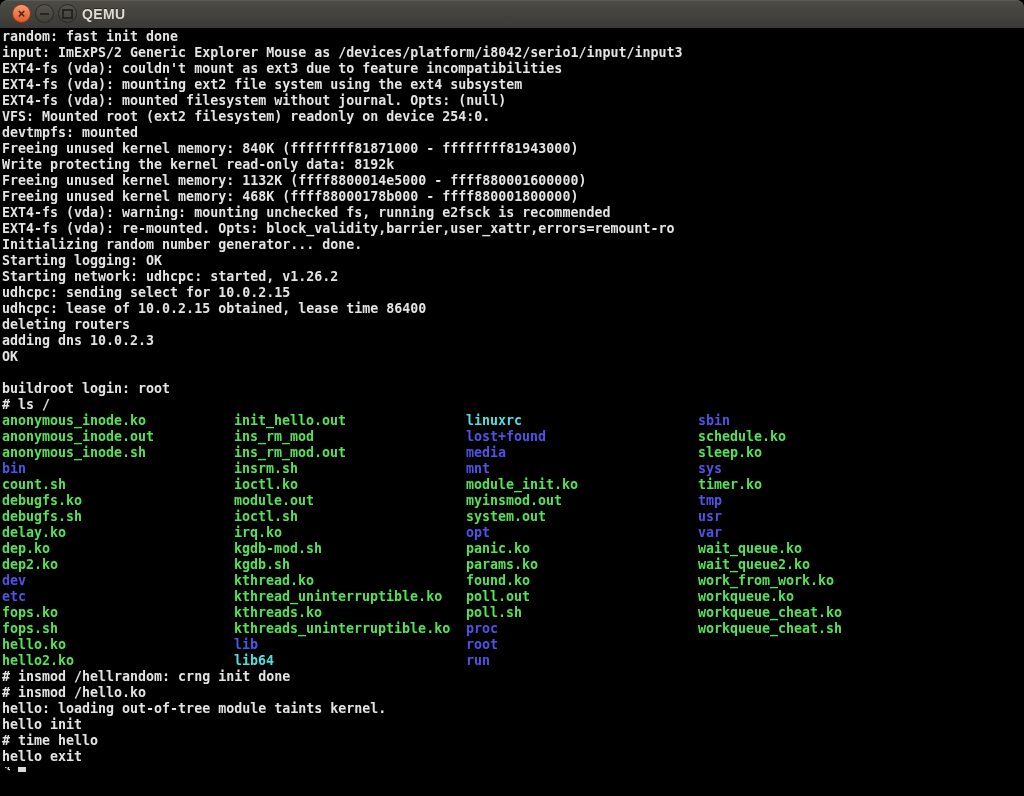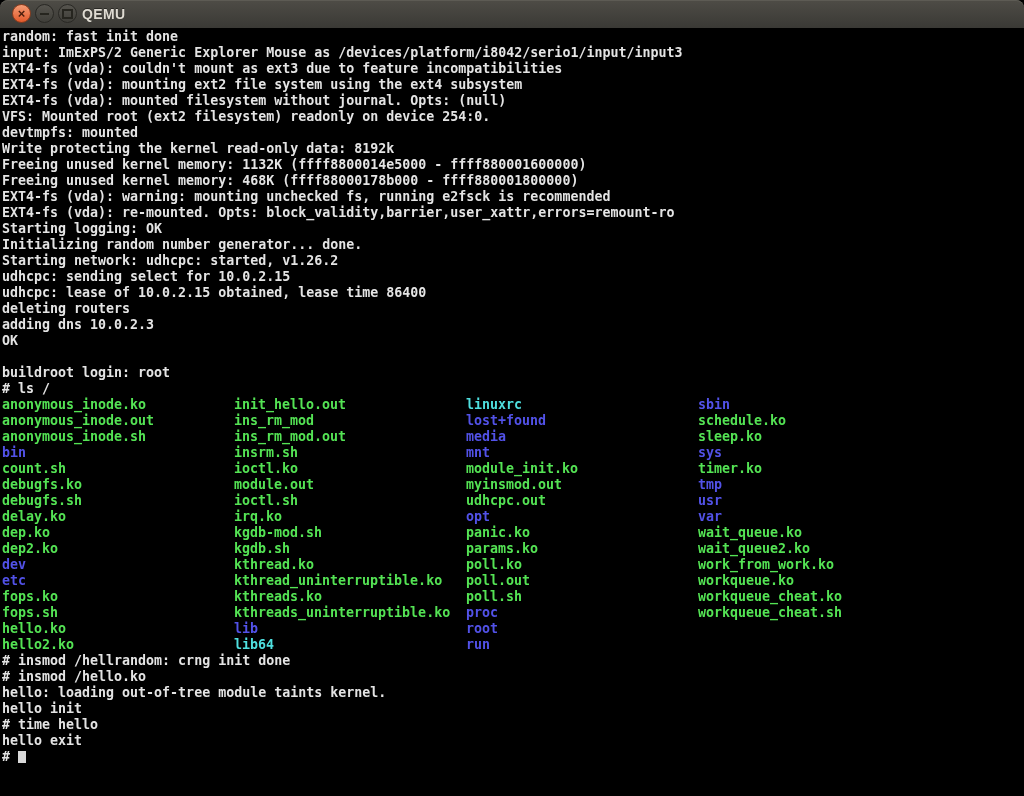--- a/index.html
+++ b/index.html
@@ -50,47 +50,48 @@
     <div class="tb-title">QEMU</div>
   </div>
   <div class="terminal">
       <div class="tline">random: fast init done</div>
       <div class="tline">input: ImExPS/2 Generic Explorer Mouse as /devices/platform/i8042/serio1/input/input3</div>
       <div class="tline">EXT4-fs (vda): couldn't mount as ext3 due to feature incompatibilities</div>
       <div class="tline">EXT4-fs (vda): mounting ext2 file system using the ext4 subsystem</div>
       <div class="tline">EXT4-fs (vda): mounted filesystem without journal. Opts: (null)</div>
       <div class="tline">VFS: Mounted root (ext2 filesystem) readonly on device 254:0.</div>
       <div class="tline">devtmpfs: mounted</div>
+      <div class="tline">Freeing unused kernel memory: 840K (ffffffff81871000 - ffffffff81943000)</div>
       <div class="tline">Write protecting the kernel read-only data: 8192k</div>
       <div class="tline">Freeing unused kernel memory: 1132K (ffff8800014e5000 - ffff880001600000)</div>
       <div class="tline">Freeing unused kernel memory: 468K (ffff88000178b000 - ffff880001800000)</div>
       <div class="tline">EXT4-fs (vda): warning: mounting unchecked fs, running e2fsck is recommended</div>
       <div class="tline">EXT4-fs (vda): re-mounted. Opts: block_validity,barrier,user_xattr,errors=remount-ro</div>
+      <div class="tline">Initializing random number generator... done.</div>
       <div class="tline">Starting logging: OK</div>
-      <div class="tline">Initializing random number generator... done.</div>
       <div class="tline">Starting network: udhcpc: started, v1.26.2</div>
       <div class="tline">udhcpc: sending select for 10.0.2.15</div>
       <div class="tline">udhcpc: lease of 10.0.2.15 obtained, lease time 86400</div>
       <div class="tline">deleting routers</div>
       <div class="tline">adding dns 10.0.2.3</div>
       <div class="tline">OK</div>
       <div class="tline">&nbsp;</div>
       <div class="tline">buildroot login: root</div>
       <div class="tline"># ls /</div>
       <div class="tline"><span class="ls-cell green">anonymous_inode.ko</span><span class="ls-cell green">init_hello.out</span><span class="ls-cell cyan">linuxrc</span><span class="blue">sbin</span></div>
       <div class="tline"><span class="ls-cell green">anonymous_inode.out</span><span class="ls-cell green">ins_rm_mod</span><span class="ls-cell blue">lost+found</span><span class="green">schedule.ko</span></div>
       <div class="tline"><span class="ls-cell green">anonymous_inode.sh</span><span class="ls-cell green">ins_rm_mod.out</span><span class="ls-cell blue">media</span><span class="green">sleep.ko</span></div>
       <div class="tline"><span class="ls-cell blue">bin</span><span class="ls-cell green">insrm.sh</span><span class="ls-cell blue">mnt</span><span class="blue">sys</span></div>
       <div class="tline"><span class="ls-cell green">count.sh</span><span class="ls-cell green">ioctl.ko</span><span class="ls-cell green">module_init.ko</span><span class="green">timer.ko</span></div>
       <div class="tline"><span class="ls-cell green">debugfs.ko</span><span class="ls-cell green">module.out</span><span class="ls-cell green">myinsmod.out</span><span class="blue">tmp</span></div>
-      <div class="tline"><span class="ls-cell green">debugfs.sh</span><span class="ls-cell green">ioctl.sh</span><span class="ls-cell green">udhcpc.out</span><span class="blue">usr</span></div>
+      <div class="tline"><span class="ls-cell green">debugfs.sh</span><span class="ls-cell green">ioctl.sh</span><span class="ls-cell green">system.out</span><span class="blue">usr</span></div>
       <div class="tline"><span class="ls-cell green">delay.ko</span><span class="ls-cell green">irq.ko</span><span class="ls-cell blue">opt</span><span class="blue">var</span></div>
       <div class="tline"><span class="ls-cell green">dep.ko</span><span class="ls-cell green">kgdb-mod.sh</span><span class="ls-cell green">panic.ko</span><span class="green">wait_queue.ko</span></div>
       <div class="tline"><span class="ls-cell green">dep2.ko</span><span class="ls-cell green">kgdb.sh</span><span class="ls-cell green">params.ko</span><span class="green">wait_queue2.ko</span></div>
-      <div class="tline"><span class="ls-cell blue">dev</span><span class="ls-cell green">kthread.ko</span><span class="ls-cell green">poll.ko</span><span class="green">work_from_work.ko</span></div>
+      <div class="tline"><span class="ls-cell blue">dev</span><span class="ls-cell green">kthread.ko</span><span class="ls-cell green">found.ko</span><span class="green">work_from_work.ko</span></div>
       <div class="tline"><span class="ls-cell blue">etc</span><span class="ls-cell green">kthread_uninterruptible.ko</span><span class="ls-cell green">poll.out</span><span class="green">workqueue.ko</span></div>
       <div class="tline"><span class="ls-cell green">fops.ko</span><span class="ls-cell green">kthreads.ko</span><span class="ls-cell green">poll.sh</span><span class="green">workqueue_cheat.ko</span></div>
       <div class="tline"><span class="ls-cell green">fops.sh</span><span class="ls-cell green">kthreads_uninterruptible.ko</span><span class="ls-cell blue">proc</span><span class="green">workqueue_cheat.sh</span></div>
       <div class="tline"><span class="ls-cell green">hello.ko</span><span class="ls-cell blue">lib</span><span class="blue">root</span></div>
       <div class="tline"><span class="ls-cell green">hello2.ko</span><span class="ls-cell cyan">lib64</span><span class="blue">run</span></div>
       <div class="tline"># insmod /hellrandom: crng init done</div>
       <div class="tline"># insmod /hello.ko</div>
       <div class="tline">hello: loading out-of-tree module taints kernel.</div>
       <div class="tline">hello init</div>
       <div class="tline"># time hello</div>

